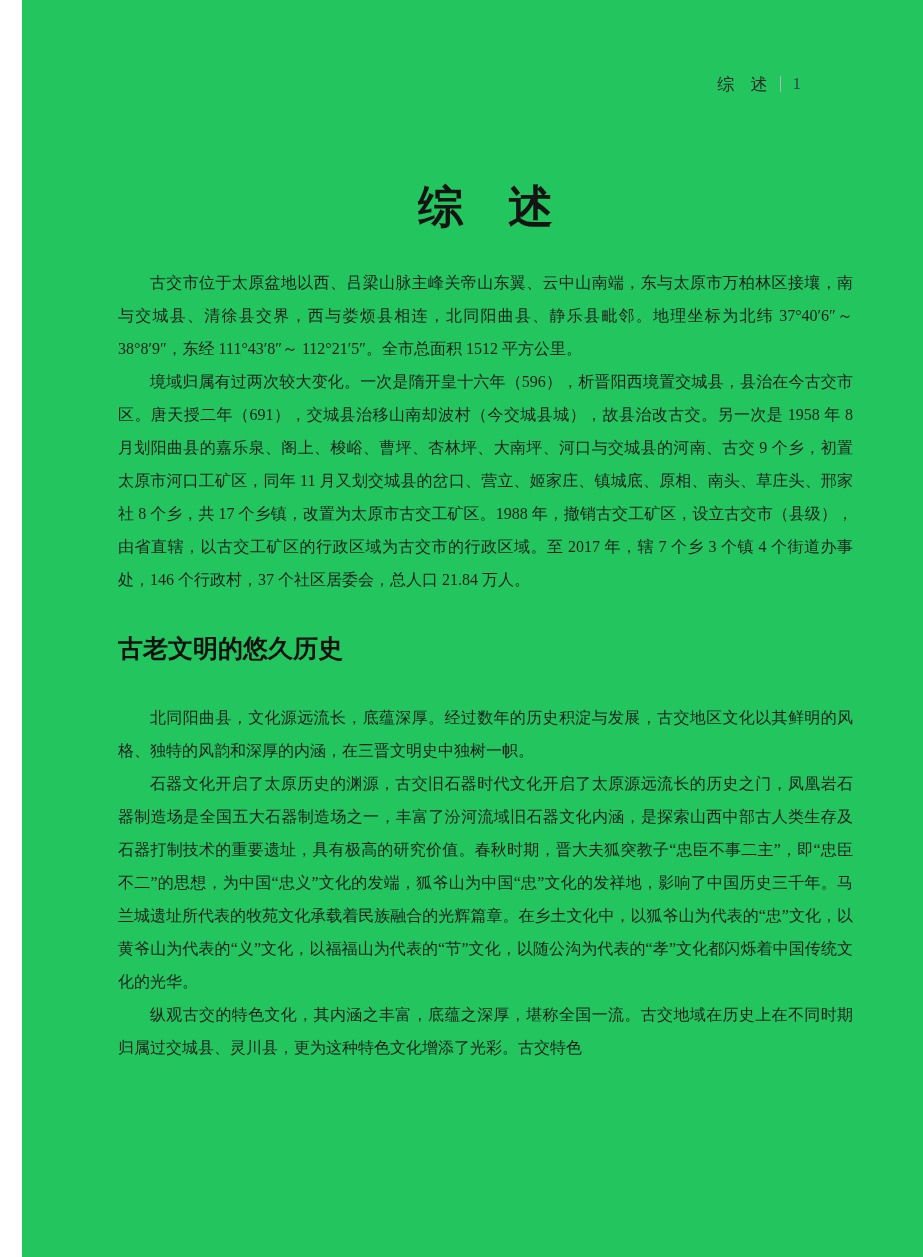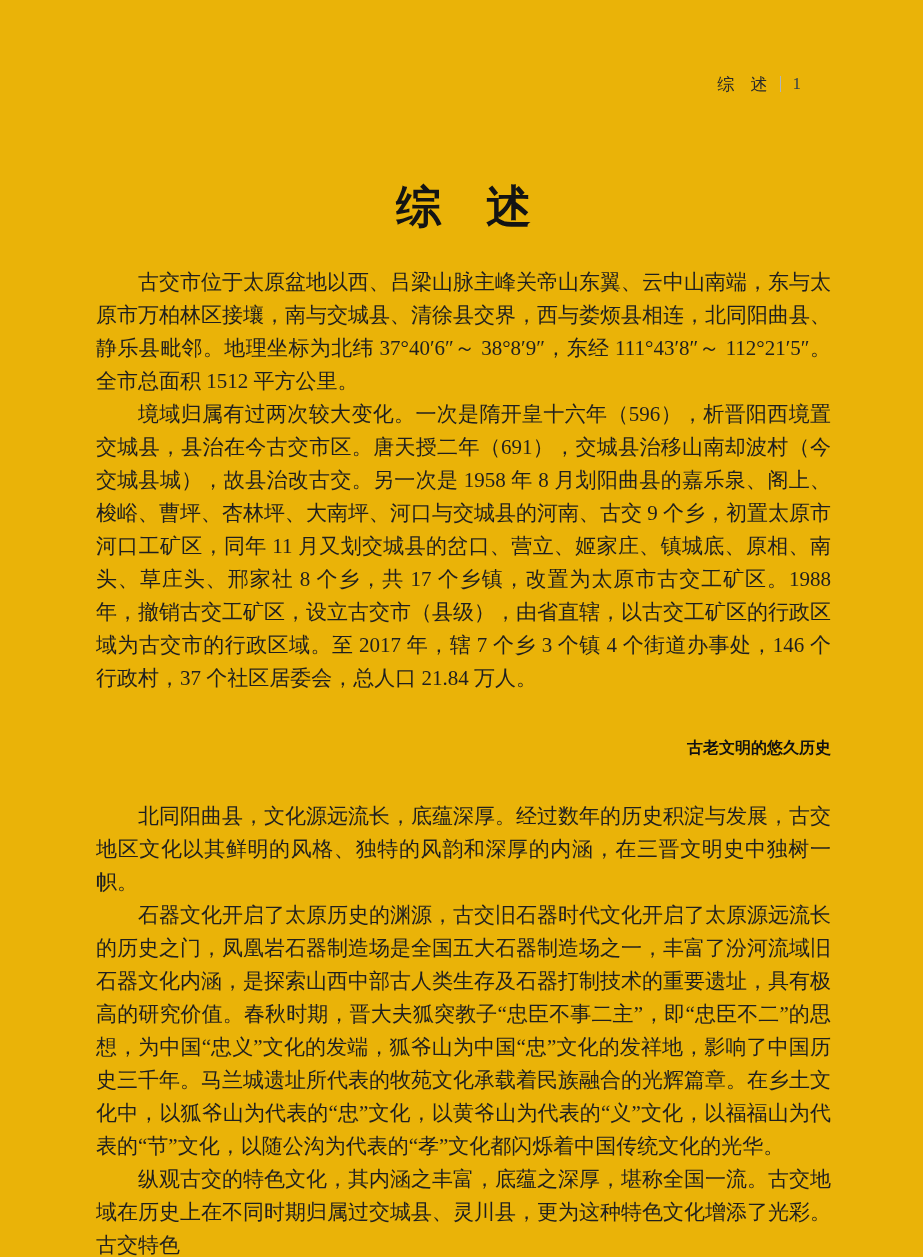--- a/index.html
+++ b/index.html
@@ -8,21 +8,22 @@
     width: 923px;
     height: 1257px;
     position: relative;
     font-family: "Liberation Serif", "DejaVu Serif", serif;
     color: #1f1f1f;
     overflow: hidden;
   }
   .page {
     position: absolute;
     inset: 0;
-    background: #eab308;
+    background: #22c55e;
+    margin-left: 22px;
   }
   .running-header {
     position: absolute;
     top: 72px;
     right: 122px;
     display: flex;
     align-items: center;
     height: 24px;
   }
   .running-header .chapter {
@@ -52,29 +53,29 @@
     color: #141414;
     font-family: "Liberation Serif", "DejaVu Serif", serif;
   }
   .content {
     position: absolute;
     top: 266px;
     left: 96px;
     width: 735px;
   }
   .content p {
-    font-size: 21px;
+    font-size: 16px;
     line-height: 33px;
     text-align: justify;
     text-indent: 2em;
     color: #1f1f1f;
   }
   .section-heading {
-    text-align: right;
-    font-size: 16px;
+    text-align: left;
+    font-size: 25px;
     font-weight: bold;
     line-height: 33px;
     margin: 36px 0;
     color: #111111;
     font-family: "Liberation Sans", "DejaVu Sans", sans-serif;
     text-indent: 0;
   }
 </style>
 </head>
 <body>

